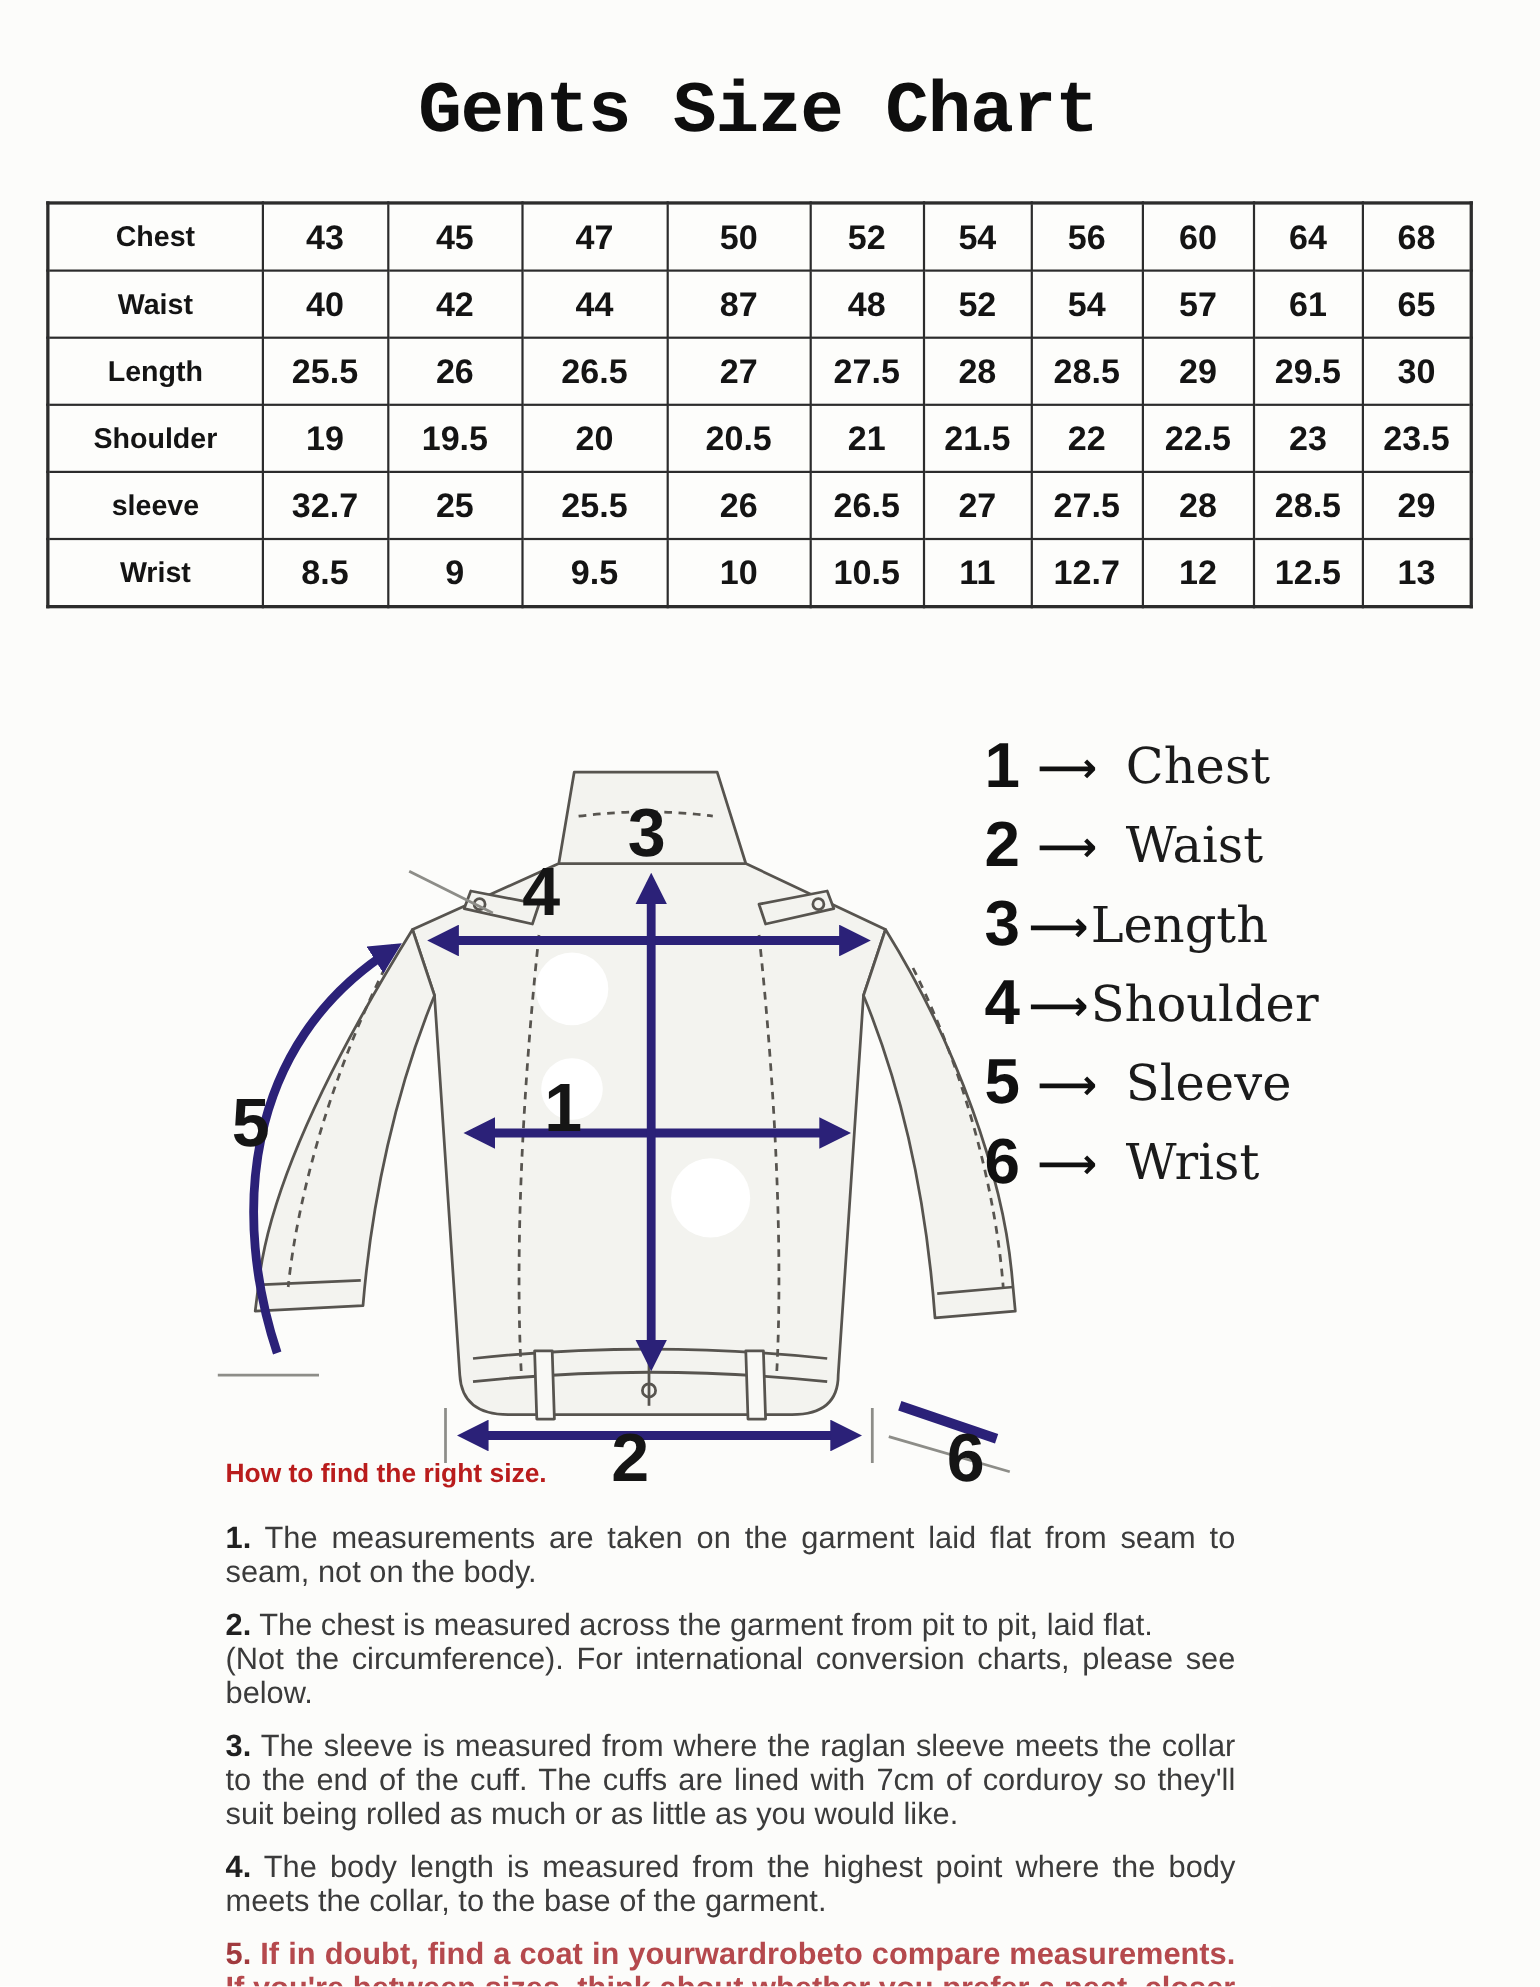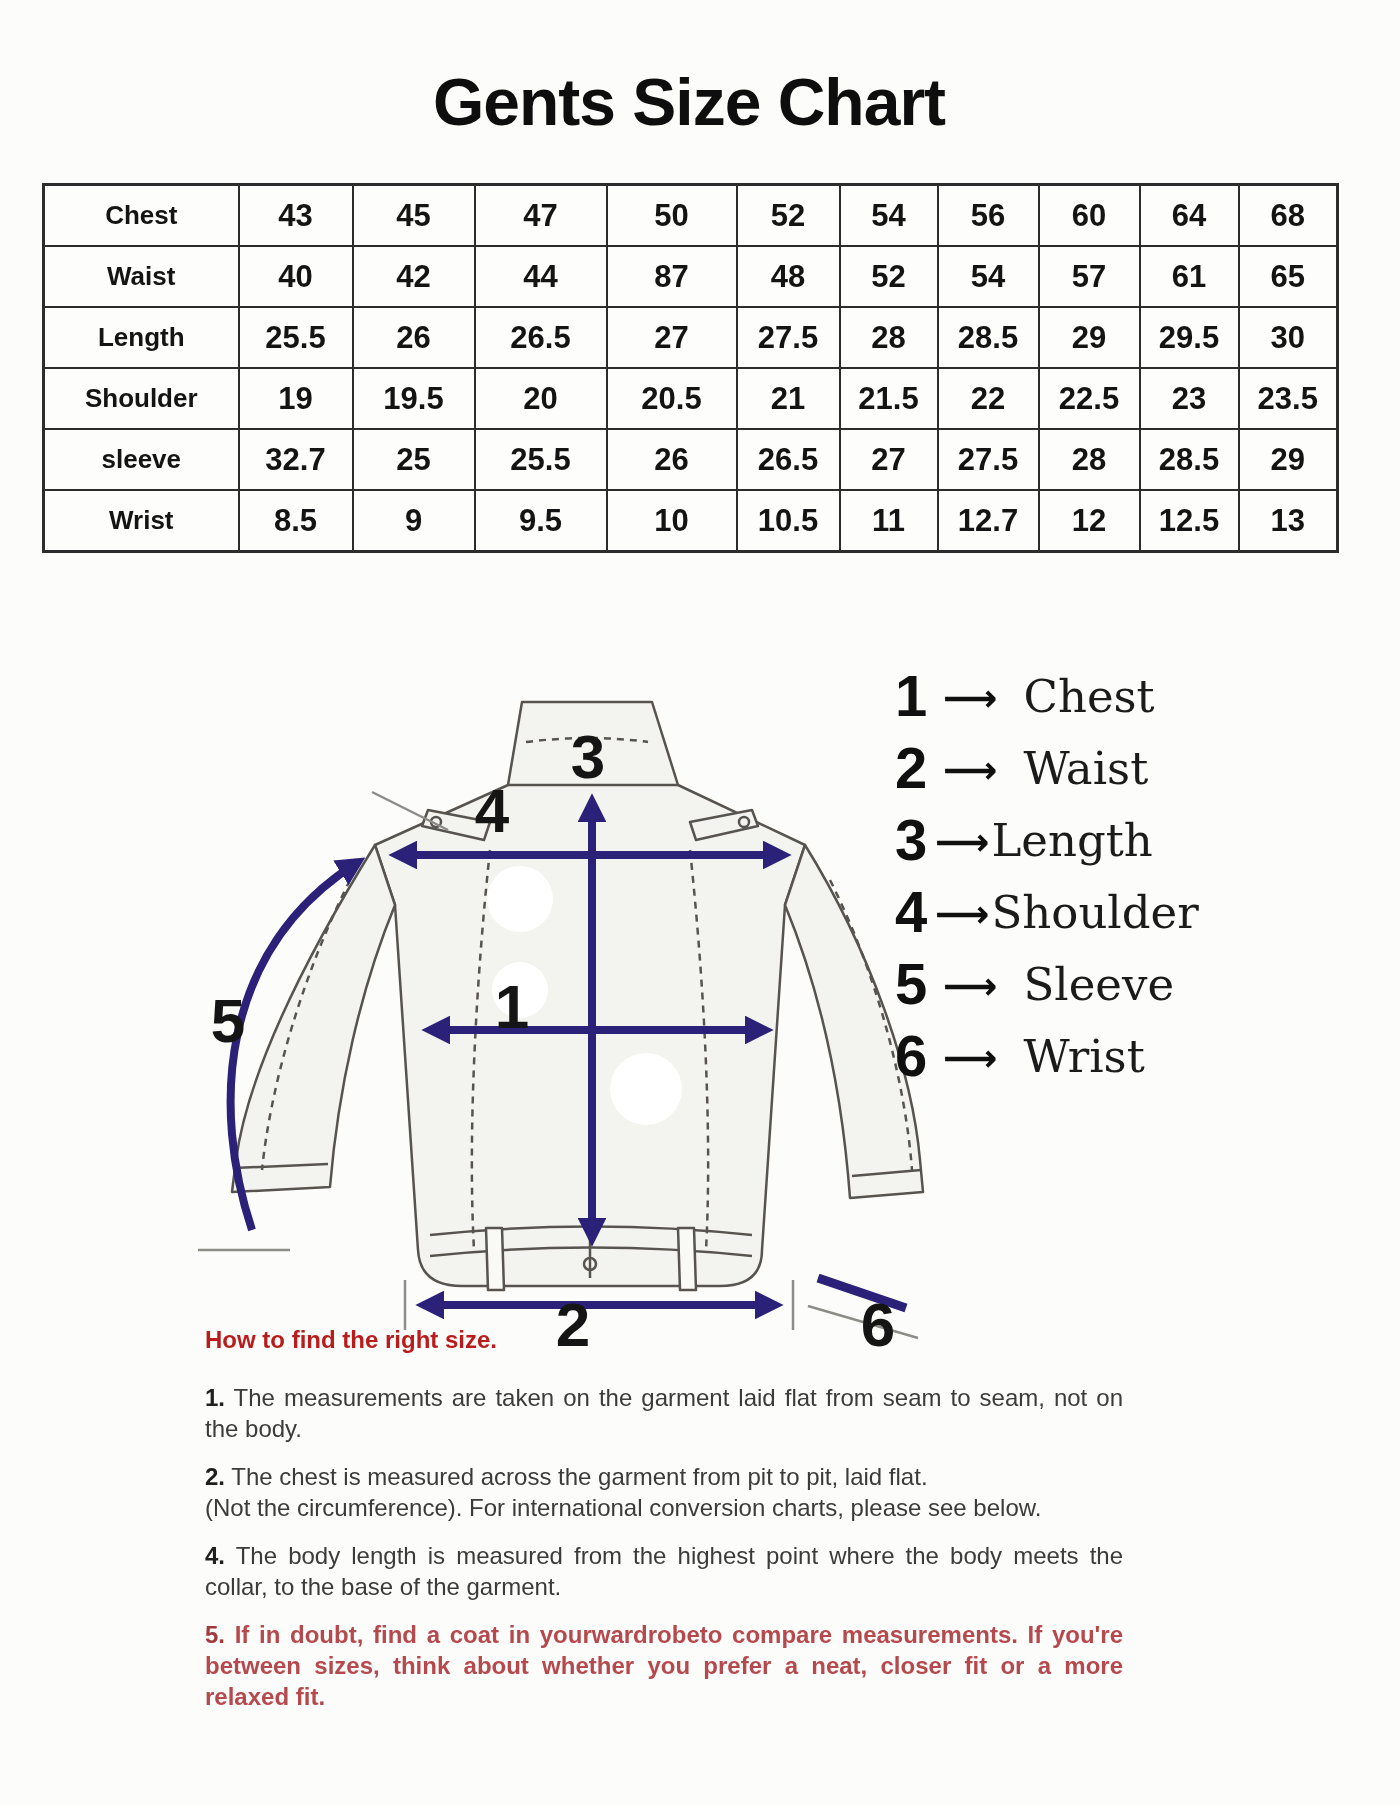--- a/index.html
+++ b/index.html
@@ -1,21 +1,21 @@
 <!DOCTYPE html>
 <html><head>
 <meta charset="utf-8">
 <style>
   html,body{margin:0;padding:0;background:#ffffff;}
   .canvas{position:relative;width:1400px;height:1806px;background:#fcfcfa;overflow:hidden;
           font-family:"Liberation Sans",sans-serif;color:#161616;}
 
   
   .page-title{position:absolute;top:64px;left:42px;width:1294px;margin:0;text-align:center;
-              font-size:66px;font-weight:bold;color:#0e0e0e;letter-spacing:-1px;}
+              font-size:66px;font-weight:bold;color:#0e0e0e;letter-spacing:-1px;font-family:Liberation Mono, monospace;}
 
   
   .size-table{position:absolute;left:42px;top:183px;border-collapse:collapse;
               border:3px solid #2c2c2c;background:#fdfdfb;table-layout:fixed;}
   .size-table th,.size-table td{border:2.5px solid #2c2c2c;text-align:center;vertical-align:middle;
               font-weight:bold;color:#141414;padding:0;}
   .size-table th{font-size:30px;height:60px;}
   .size-table td{font-size:31px;height:59px;}
   .size-table td.rl,.size-table th.rl{font-size:26px;}
   col.c0{width:195px}col.c1{width:114px}col.c2{width:122px}col.c3{width:132px}col.c4{width:130px}
@@ -30,21 +30,21 @@
   .lg-num{font-size:58px;font-weight:bold;color:#101010;min-width:40px;line-height:1;}
   .lg-arrow{font-size:38px;font-weight:bold;color:#101010;margin:4px 10px 0 8px;
             font-family:"DejaVu Sans",sans-serif;line-height:1;}
   .lg-label{font-size:45px;font-family:"DejaVu Serif",serif;color:#1b1b1b;margin-left:16px;line-height:1;}
   .lg-row.tight .lg-arrow{margin-left:0;margin-right:0;}
   .lg-row.tight .lg-label{margin-left:2px;}
 
   
   .howto{position:absolute;left:205px;top:1326px;width:918px;}
   .howto-heading{color:#b91c1c;font-weight:bold;font-size:24px;margin:0 0 28px 0;}
-  .inst{font-size:24px;line-height:31px;color:#3b3b3b;text-align:justify;margin:0 0 17px 0;}
+  .inst{font-size:28px;line-height:31px;color:#3b3b3b;text-align:justify;margin:0 0 17px 0;}
   .inst b{color:#202020;}
   .inst span{white-space:pre-line;}
   .inst.red{color:#b5494d;font-weight:bold;}
   .inst.red b{color:#a03a3e;}
 </style>
 </head>
 <body>
 
 <div class="canvas">
 
@@ -245,20 +245,24 @@
     <p class="inst">
       <b>1.</b>
       <span>The measurements are taken on the garment laid flat from seam to seam, not on the body.</span>
     </p>
     <p class="inst">
       <b>2.</b>
       <span>The chest is measured across the garment from pit to pit, laid flat.
 (Not the circumference). For international conversion charts, please see below.</span>
     </p>
     <p class="inst">
+      <b>3.</b>
+      <span>The sleeve is measured from where the raglan sleeve meets the collar to the end of the cuff. The cuffs are lined with 7cm of corduroy so they'll suit being rolled as much or as little as you would like.</span>
+    </p>
+    <p class="inst">
       <b>4.</b>
       <span>The body length is measured from the highest point where the body meets the collar, to the base of the garment.</span>
     </p>
     <p class="inst red">
       <b>5.</b>
       <span>If in doubt, find a coat in yourwardrobeto compare measurements. If you're between sizes, think about whether you prefer a neat, closer fit or a more relaxed fit.</span>
     </p>
   </div>
 
 </div>

